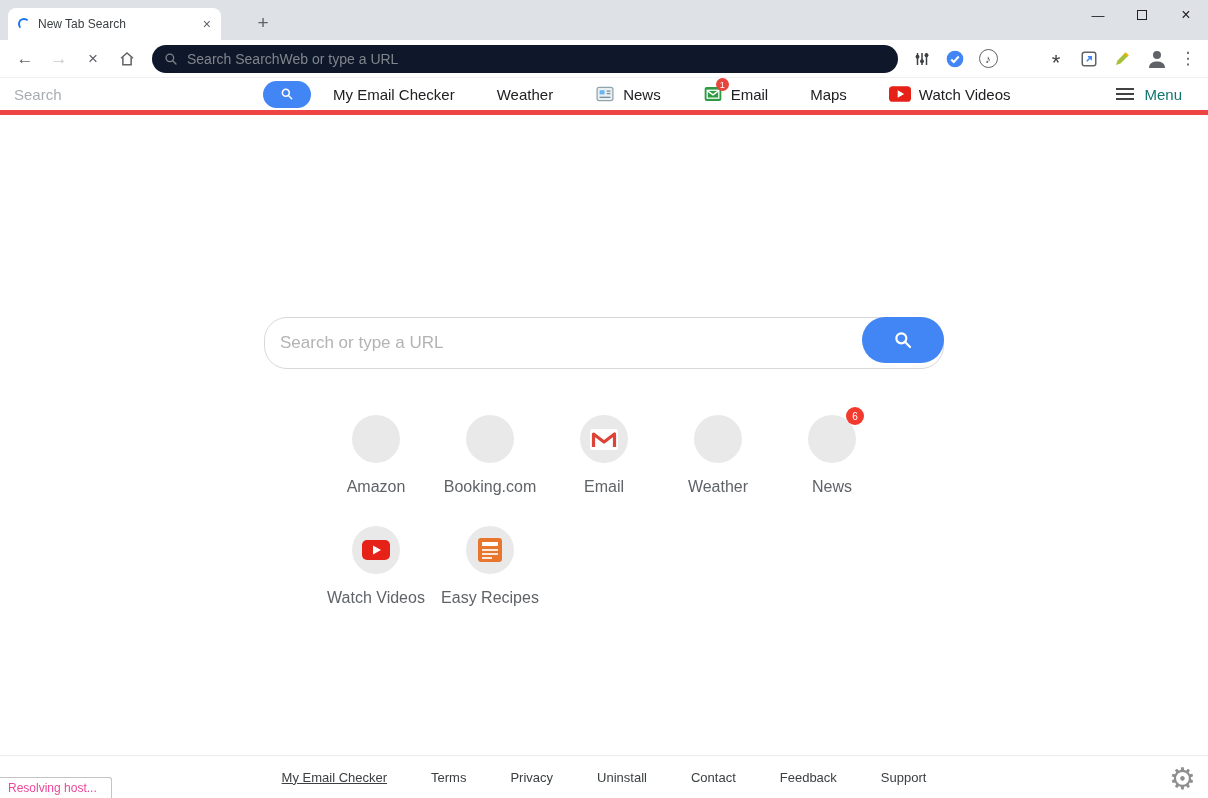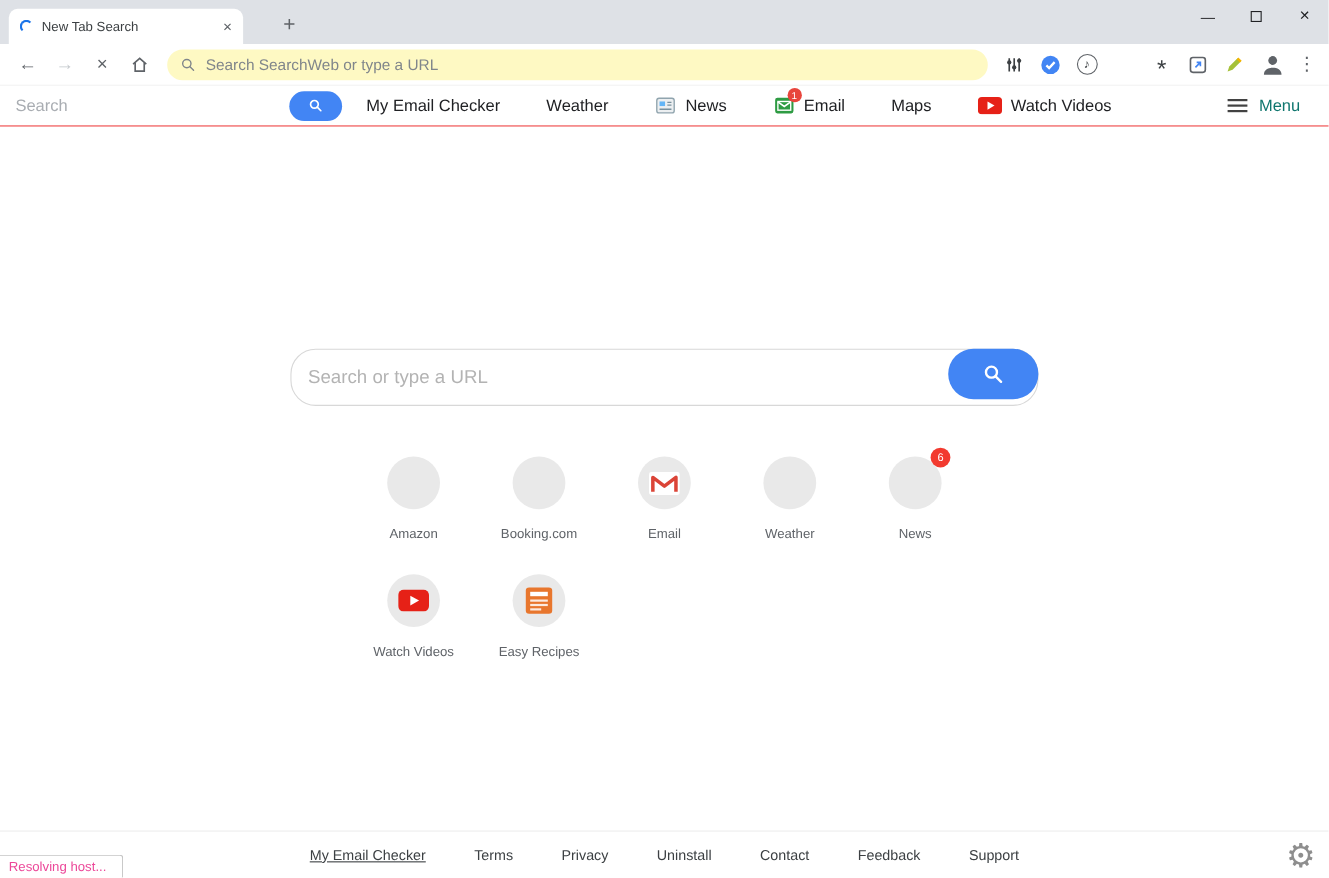--- a/index.html
+++ b/index.html
@@ -22,37 +22,37 @@
              font-size: 13px; color: #202124; cursor: pointer; }
   .maxi-box { width: 10px; height: 10px; border: 1px solid #202124; display: inline-block; }
   .win-close { font-size: 16px; }
 
   
   .nav { position: absolute; top: 40px; left: 0; right: 0; height: 38px; background: #fff;
          display: flex; align-items: center; padding: 0 8px; border-bottom: 1px solid #f0f0f0; }
   .nav-ic { width: 28px; height: 28px; border-radius: 50%; display: flex; align-items: center;
             justify-content: center; font-size: 17px; color: #5f6368; margin: 0 3px; cursor: pointer; }
   .nav-ic.disabled { color: #c5c9cd; cursor: default; }
-  .omnibox { flex: 1; height: 28px; background: #fef9c3; border-radius: 14px; display: flex;
+  .omnibox { flex: 1; height: 28px; background: #0f172a; border-radius: 14px; display: flex;
              align-items: center; padding: 0 12px; gap: 9px; margin: 0 8px; cursor: text; }
   .omni-ph { font-size: 14px; color: #80868b; }
   .ext { display: flex; align-items: center; gap: 13px; margin: 0 6px; }
   .ext-ic { display: flex; align-items: center; justify-content: center; width: 20px; height: 20px; cursor: pointer; }
   .ext-spacer { width: 22px; }
   .music-circle { width: 19px; height: 19px; border-radius: 50%; border: 1.5px solid #5f6368;
                   display: flex; align-items: center; justify-content: center; font-size: 11px; color: #3c4043; }
   .asterisk-ic { font-size: 22px; color: #3c4043; line-height: 0.6; padding-top: 8px; }
   .avatar { width: 26px; height: 26px; border-radius: 50%; display: flex; align-items: center;
             justify-content: center; margin: 0 6px; cursor: pointer; }
   .kebab { width: 24px; height: 28px; display: flex; align-items: center; justify-content: center;
            font-size: 17px; color: #5f6368; cursor: pointer; }
 
   
   .site-toolbar { position: absolute; top: 78px; left: 0; right: 0; height: 37px; background: #fff;
-                  border-bottom: 1px solid #ef4444; display: flex; align-items: center; }
+                  border-bottom: 5px solid #ef4444; display: flex; align-items: center; }
   .mini-search { width: 250px; height: 30px; border: none; outline: none; font-size: 15px;
                  padding-left: 14px; color: #202124; }
   .mini-search::placeholder { color: #a9adb2; }
   .mini-btn { width: 48px; height: 27px; border: none; border-radius: 14px; background: #4285f4;
               display: flex; align-items: center; justify-content: center; margin-left: 13px; cursor: pointer; flex: none; }
   .site-links { display: flex; align-items: center; margin-left: 22px; gap: 42px; }
   .site-link { display: flex; align-items: center; gap: 8px; font-size: 15px; color: #202124;
                cursor: pointer; white-space: nowrap; }
   .tb-ic { position: relative; display: flex; align-items: center; flex: none; }
   .mini-badge { position: absolute; top: -6px; right: -6px; min-width: 13px; height: 13px;
@@ -71,21 +71,21 @@
   .big-input::placeholder { color: #b3b3b3; }
   .big-btn { position: absolute; right: 0; top: 0; width: 82px; height: 46px; border: none;
              border-radius: 23px; background: #4285f4; display: flex; align-items: center;
              justify-content: center; cursor: pointer; }
 
   .shortcuts { position: absolute; top: 415px; left: 50%; transform: translateX(-50%);
                width: 570px; display: flex; flex-wrap: wrap; row-gap: 30px; }
   .shortcut { width: 114px; display: flex; flex-direction: column; align-items: center; cursor: pointer; }
   .circle { position: relative; width: 48px; height: 48px; border-radius: 50%; background: #e9e9e9;
             display: flex; align-items: center; justify-content: center; }
-  .sc-label { margin-top: 15px; font-size: 12px; color: #5f6368; }
+  .sc-label { margin-top: 15px; font-size: 16px; color: #5f6368; }
   .badge { position: absolute; top: -8px; right: -8px; min-width: 18px; height: 18px; border-radius: 9px;
            background: #f23a2f; color: #fff; font-size: 10px; display: flex; align-items: center;
            justify-content: center; padding: 0 4px; }
 
   
   .footer { position: absolute; left: 0; right: 0; bottom: 0; height: 43px; background: #fff;
             border-top: 1px solid #ededed; display: flex; align-items: center; justify-content: center;
             gap: 44px; }
   .f-link { font-size: 13px; color: #3c4043; cursor: pointer; white-space: nowrap; }
   .f-link.first { text-decoration: underline; }

